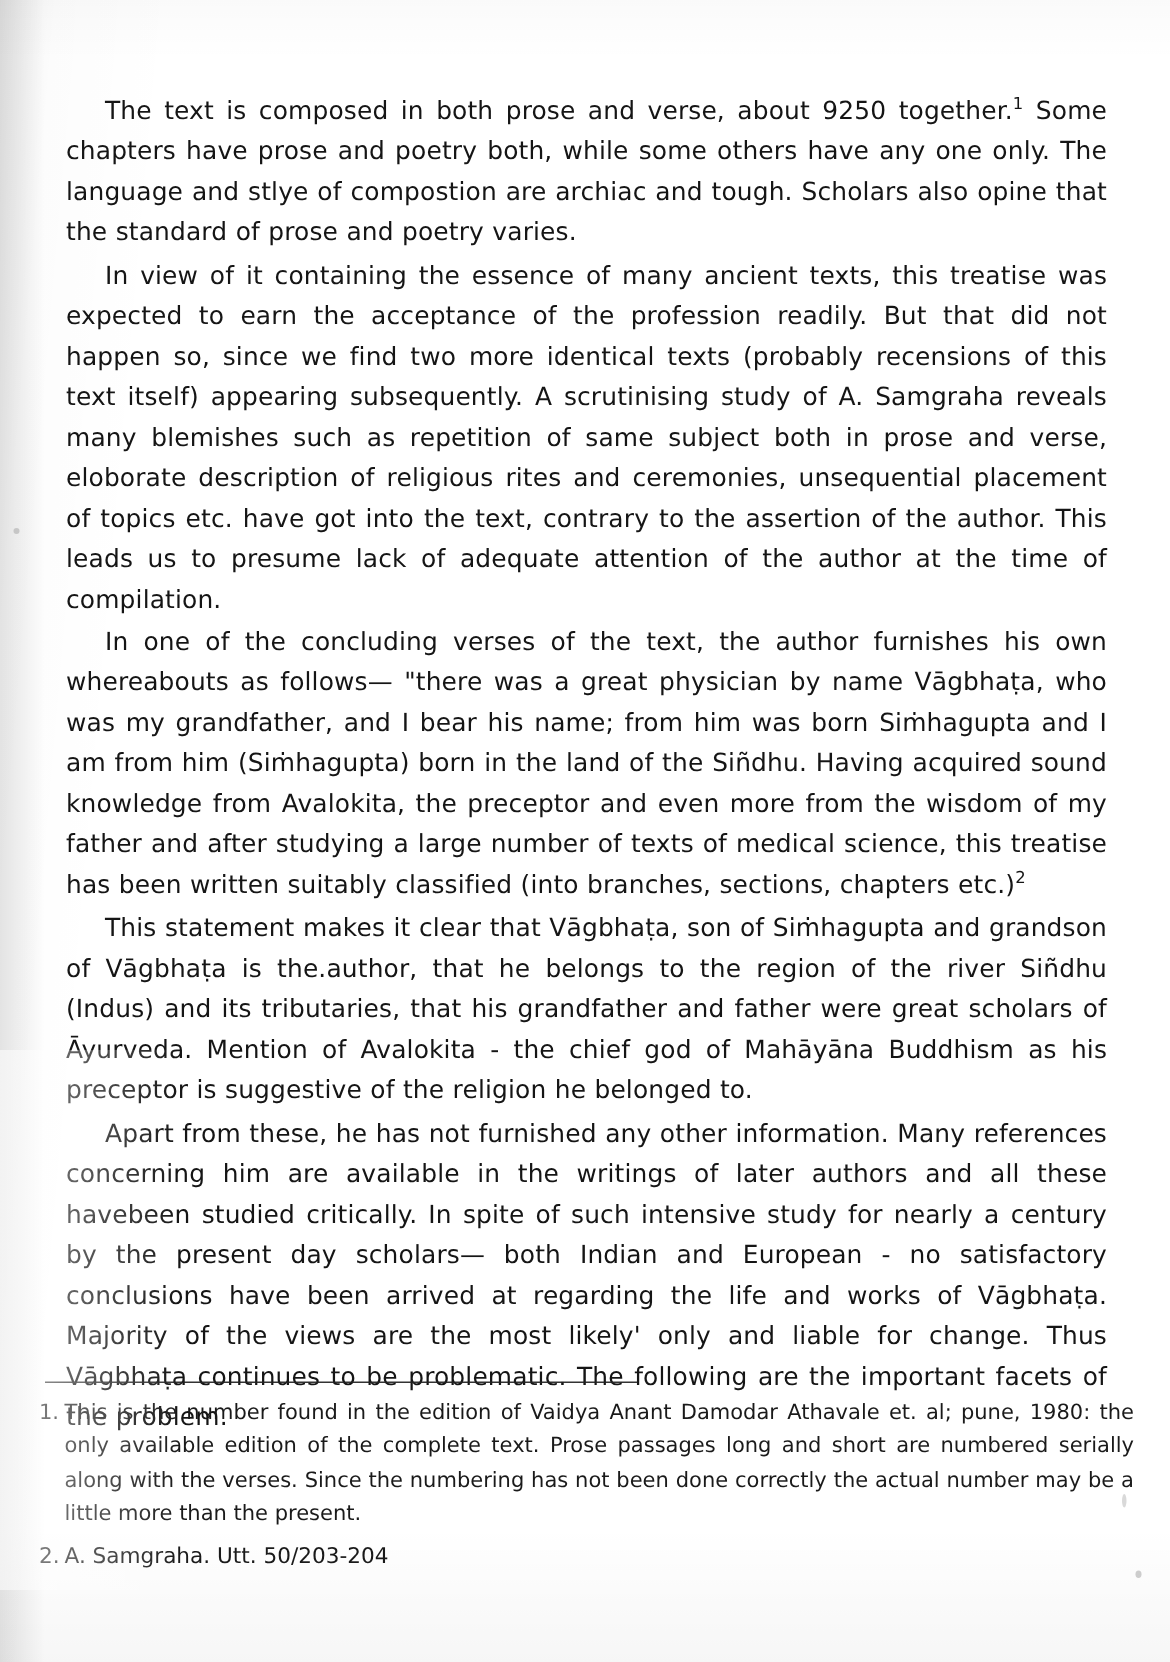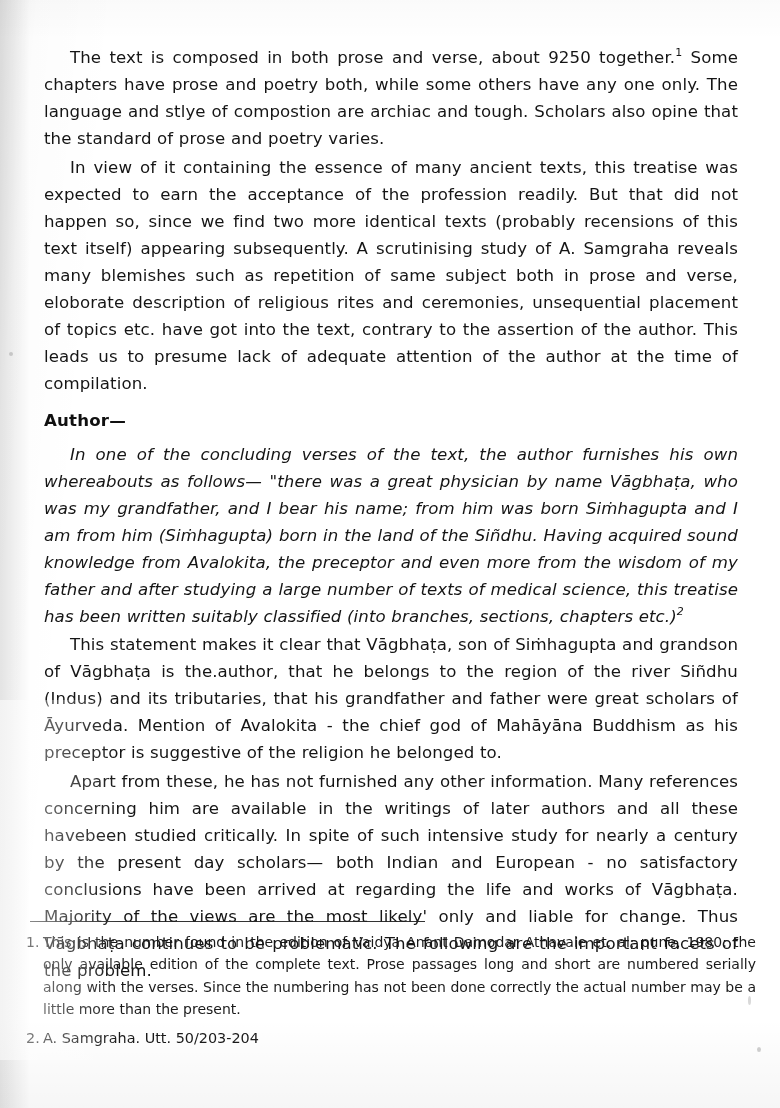--- a/index.html
+++ b/index.html
@@ -26,21 +26,21 @@
     
     background-image:
       linear-gradient(95deg, rgba(0,0,0,0.055) 0px, rgba(0,0,0,0.012) 38px, rgba(0,0,0,0.0) 120px),
       linear-gradient(to top, rgba(0,0,0,0.035) 0px, rgba(0,0,0,0.0) 90px),
       linear-gradient(to bottom, rgba(0,0,0,0.02) 0px, rgba(0,0,0,0.0) 40px);
   }
 
   #content {
     position: absolute;
     left: 44px;
-    top: 44px;
+    top: 60px;
     width: 694px;
   }
 
   p.para {
     margin: 0 0 0.10em 0;
     text-align: justify;
     text-justify: inter-word;
     font-family: "DejaVu Sans", sans-serif;
     font-size: 16.6px;
     line-height: 27.0px;
@@ -146,21 +146,20 @@
   <span class="speck" id="speck-left"></span>
   <span class="speck" id="speck-right"></span>
   <span class="speck" id="speck-fnr"></span>
 
   <div id="content">
 
     <p class="para"><span>The text is composed in both prose and verse, about 9250 together.</span><sup class="fn">1</sup><span> Some chapters have prose and poetry both, while some others have any one only. The language and stlye of compostion are archiac and tough. Scholars also opine that the standard of prose and poetry varies.</span></p>
 
     <p class="para"><span>In view of it containing the essence of many ancient texts, this treatise was expected to earn the acceptance of the profession readily. But that did not happen so, since we find two more identical texts (probably recensions of this text itself) appearing subsequently. A scrutinising study of A. Samgraha reveals many blemishes such as repetition of same subject both in prose and verse, eloborate description of religious rites and ceremonies, unsequential placement of topics etc. have got into the text, contrary to the assertion of the author. This leads us to presume lack of adequate attention of the author at the time of compilation.</span></p>
 
-    <h2 class="section-head">Author—</h2>
 
     <p class="para"><span>In one of the concluding verses of the text, the author furnishes his own whereabouts as follows— "there was a great physician by name Vāgbhaṭa, who was my grandfather, and I bear his name; from him was born Siṁhagupta and I am from him (Siṁhagupta) born in the land of the Siñdhu. Having acquired sound knowledge from Avalokita, the preceptor and even more from the wisdom of my father and after studying a large number of texts of medical science, this treatise has been written suitably classified (into branches, sections, chapters etc.)</span><sup class="fn">2</sup></p>
 
     <p class="para"><span>This statement makes it clear that Vāgbhaṭa, son of Siṁhagupta and grandson of Vāgbhaṭa is the.author, that he belongs to the region of the river Siñdhu (Indus) and its tributaries, that his grandfather and father were great scholars of Āyurveda. Mention of Avalokita - the chief god of Mahāyāna Buddhism as his preceptor is suggestive of the religion he belonged to.</span></p>
 
     <p class="para"><span>Apart from these, he has not furnished any other information. Many references concerning him are available in the writings of later authors and all these havebeen studied critically. In spite of such intensive study for nearly a century by the present day scholars— both Indian and European - no satisfactory conclusions have been arrived at regarding the life and works of Vāgbhaṭa. Majority of the views are the most likely' only and liable for change. Thus Vāgbhaṭa continues to be problematic. The following are the important facets of the problem.</span></p>
 
   </div>
 
   <div id="footnotes">

